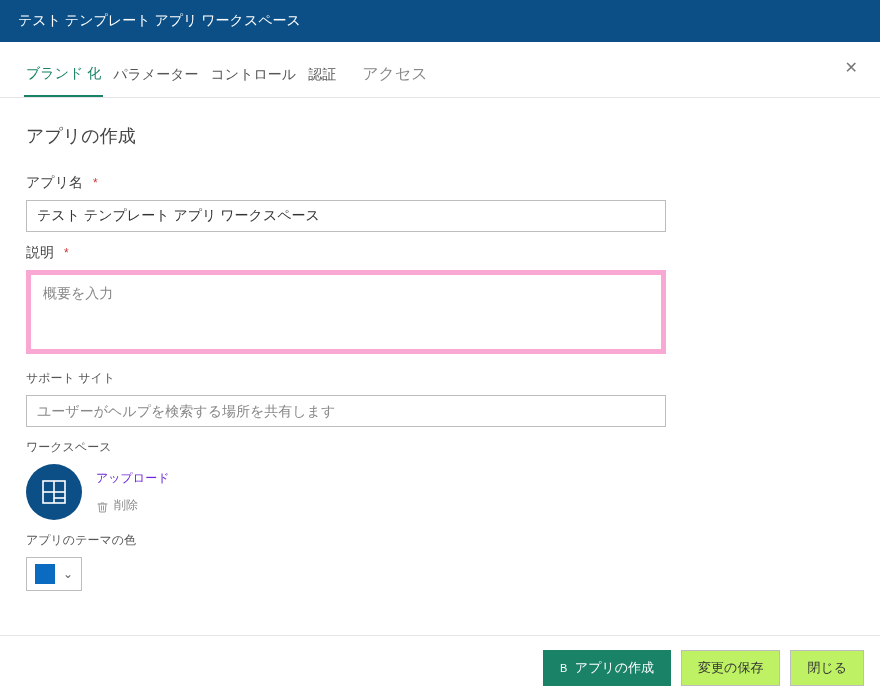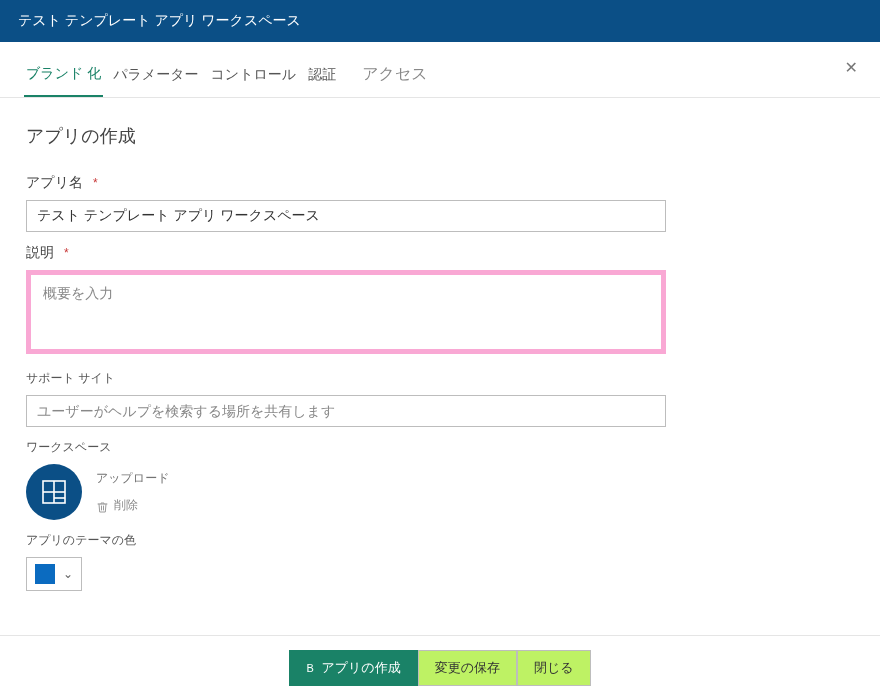--- a/index.html
+++ b/index.html
@@ -17,26 +17,26 @@
     .text-input { width: 640px; border: 1px solid #bdbdbd; padding: 7px 10px; font-size: 14px; color: #333; }
     .textarea { width: 640px; height: 84px; border: 5px solid #f9a8d4; padding: 10px 12px; font-size: 14px; color: #888; resize: none; }
     .field-block { margin-bottom: 12px; }
     .err-msg { color: #b02620; font-size: 12px; margin-top: 8px; }
     .char-count { font-size: 12px; color: #555; display: inline-block; }
     .row-below { display: flex; justify-content: space-between; width: 640px; margin-top: 8px; }
     .small-label { font-size: 12px; color: #555; margin-bottom: 8px; display: block; }
     .logo-row { display: flex; align-items: center; gap: 14px; }
     .logo-circle { width: 56px; height: 56px; border-radius: 50%; background: #0b4f86; display: flex; align-items: center; justify-content: center; }
     .logo-actions { display: flex; flex-direction: column; gap: 10px; }
-    .upload-link { font-size: 12px; color: #737373; cursor: pointer; }
+    .upload-link { font-size: 12px; color: #6d28d9; cursor: pointer; }
     .delete-link { font-size: 12px; color: #888; cursor: pointer; display: flex; align-items: flex-end; gap: 5px; }
     .color-select { display: inline-flex; align-items: center; border: 1px solid #bdbdbd; padding: 6px 8px; cursor: pointer; gap: 8px; }
     .swatch { width: 20px; height: 20px; background: #0b6bc0; }
     .chev { color: #666; font-size: 12px; }
-    .footer { position: absolute; bottom: 0; left: 0; right: 0; display: flex; justify-content: center; padding: 14px 8px; border-top: 1px solid #e5e5e5; background: #fff; }
+    .footer { position: absolute; bottom: 0; left: 0; right: 0; display: flex; justify-content: flex-end; gap: 10px; padding: 14px 16px; border-top: 1px solid #e5e5e5; background: #fff; }
     .btn { border: 1px solid #bdbdbd; background: #bef264; padding: 8px 16px; font-size: 13px; cursor: pointer; color: #333; }
     .btn.primary { background: #1a8267; color: #fff; border-color: #1a8267; }
     input::placeholder, textarea::placeholder { color: #888; }
   </style>
 </head>
 <body>
 
 <div class="header-bar">
   <span>テスト テンプレート アプリ ワークスペース</span>
 </div>

